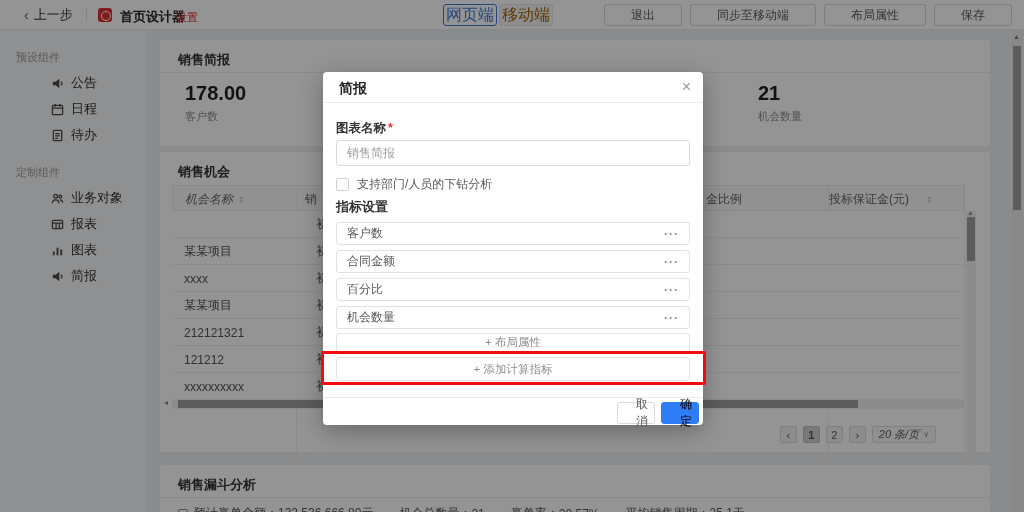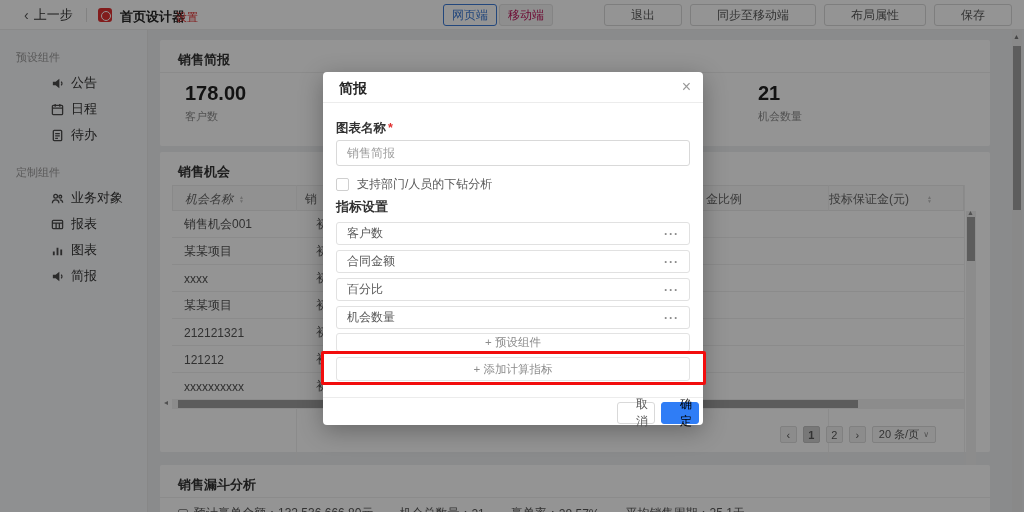--- a/index.html
+++ b/index.html
@@ -9,23 +9,23 @@
   
   .topbar { position:absolute; left:0; top:0; width:1024px; height:30px; background:#fff; border-bottom:1px solid #ededed; z-index:2; }
   .back-btn { position:absolute; left:24px; top:0; height:30px; display:flex; align-items:center; gap:5px; font-size:13px; color:#333; cursor:pointer; }
   .back-chevron { font-size:14px; color:#555; }
   .tb-divider { position:absolute; left:86px; top:8px; width:1px; height:14px; background:#e0e0e0; }
   .app-logo { position:absolute; left:98px; top:8px; width:14px; height:14px; background:#e03131; border-radius:3px; }
   .app-logo::after { content:""; position:absolute; left:3px; top:3px; width:8px; height:8px; border:1.5px solid #fff; border-radius:50%; }
   .app-title { position:absolute; left:120px; top:8px; font-size:13px; font-weight:bold; color:#262626; }
   .settings-link { position:absolute; left:176px; top:10px; font-size:11px; color:#e03131; cursor:pointer; }
   .view-toggle { position:absolute; left:443px; top:4px; display:flex; gap:2px; }
-  .view-btn { width:54px; height:22px; font-size:12px; display:flex; align-items:center; justify-content:center; border-radius:3px; cursor:pointer; }
+  .view-btn { width:54px; height:22px; font-size:16px; display:flex; align-items:center; justify-content:center; border-radius:3px; cursor:pointer; }
   .view-btn.active { background:#fff; border:1px solid #3d7bd6; color:#3d7bd6; }
-  .view-btn.inactive { background:#f5f5f5; border:1px solid #e3e3e3; color:#be185d; }
+  .view-btn.inactive { background:#f5f5f5; border:1px solid #e3e3e3; color:#a16207; }
   .tb-actions { position:absolute; right:12px; top:4px; display:flex; gap:8px; }
   .tb-btn { height:22px; padding:0 26px; font-size:12px; color:#595959; background:#fff; border:1px solid #d9d9d9; border-radius:3px; display:flex; align-items:center; cursor:pointer; white-space:nowrap; }
 
   
   .sidebar { position:absolute; left:0; top:30px; width:148px; height:482px; background:#f7f8fa; border-right:1px solid #e8e8e8; z-index:2;padding-left:36px; }
   .side-section { position:absolute; left:16px; font-size:11px; color:#9a9a9a; }
   .side-item { position:absolute; left:0; width:148px; height:26px; display:flex; align-items:center; cursor:pointer;margin-left:29px; }
   .side-item .ico { position:absolute; left:21px; width:14px; height:14px; display:flex; align-items:center; justify-content:center; }
   .side-item .lbl { position:absolute; left:42px; font-size:13px; color:#333; }
   .ico svg { width:13px; height:13px; stroke:#4a4a4a; fill:none; stroke-width:1.4; }
@@ -55,21 +55,21 @@
   .vscroll .thumb { position:absolute; left:1px; top:6px; width:8px; height:44px; background:#9f9f9f; }
   .vscroll .arr { position:absolute; left:1px; font-size:7px; color:#8c8c8c; }
   .page-scroll { position:absolute; right:2px; top:30px; width:10px; height:482px; background:#ececec; z-index:3; }
   .page-scroll .thumb { position:absolute; left:1px; top:16px; width:8px; height:164px; background:#a0a0a0; }
   .page-scroll .arr { position:absolute; left:1px; top:3px; font-size:7px; color:#777; }
 
   
   .pager { position:absolute; right:54px; top:274px; display:flex; align-items:center; gap:6px; }
   .pg { width:17px; height:17px; border:1px solid #dcdcdc; background:#f2f2f2; border-radius:2px; display:flex; align-items:center; justify-content:center; font-size:11px; color:#595959; cursor:pointer; }
   .pg.active { background:#cfcfcf; border-color:#c2c2c2; font-weight:bold; }
-  .page-size { height:17px; padding:0 6px; border:1px solid #dcdcdc; border-radius:2px; background:#f7f7f7; display:flex; align-items:center; gap:4px; font-size:11px; color:#595959; cursor:pointer; }
+  .page-size { height:17px; padding:0 6px; border:1px solid #dcdcdc; border-radius:2px; background:#f7f7f7; display:flex; align-items:center; gap:4px; font-size:11px; color:#595959; cursor:pointer;font-style:italic; }
 
   
   .funnel-line { position:absolute; left:18px; top:40px; display:flex; align-items:center; gap:26px; font-size:12px; color:#555; white-space:nowrap; }
   .funnel-item { display:flex; align-items:center; }
   .f-ico { width:10px; height:10px; border:1.5px solid #8c8c8c; border-radius:2px; margin-right:6px; }
 
   
   .overlay { position:absolute; inset:0; background:rgba(0,0,0,0.42); z-index:10; }
   .modal { position:absolute; left:323px; top:72px; width:380px; height:353px; background:#fff; border-radius:4px; box-shadow:0 6px 24px rgba(0,0,0,.3); z-index:20; }
   .modal-hdr { position:absolute; left:0; top:0; right:0; height:31px; border-bottom:1px solid #ececec; }
@@ -229,21 +229,20 @@
             <span>▼</span>
           </span>
       </div>
     </div>
 
     <div class="vline" style="left:136px;"></div>
     <div class="vline" style="left:668px;"></div>
     <div class="vline" style="left:804px;"></div>
 
     <div class="tr" style="top:59px;">
-      <div class="td" style="left:12px; width:118px;">销售机会001</div>
       <div class="td" style="left:144px; width:20px;">初</div>
     </div>
     <div class="tr" style="top:86px;">
       <div class="td" style="left:12px; width:118px;">某某项目</div>
       <div class="td" style="left:144px; width:20px;">初</div>
     </div>
     <div class="tr" style="top:113px;">
       <div class="td" style="left:12px; width:118px;">xxxx</div>
       <div class="td" style="left:144px; width:20px;">初</div>
     </div>
@@ -346,21 +345,21 @@
     </div>
     <div class="ind-row" style="top:206px;">
       <span class="ind-txt">百分比</span>
       <span class="ind-more">···</span>
     </div>
     <div class="ind-row" style="top:234px;">
       <span class="ind-txt">机会数量</span>
       <span class="ind-more">···</span>
     </div>
 
-    <div class="add-btn" style="top:261px; height:19px;">+ 预设组件</div>
+    <div class="add-btn" style="top:261px; height:19px;">+ 布局属性</div>
     <div class="add-btn" style="top:285px; height:24px;">+ 添加计算指标</div>
 
     <div class="modal-ftr-line"></div>
     <div class="m-btn btn-cancel">取消</div>
     <div class="m-btn btn-confirm">确定</div>
   </div>
 
   <div class="annotation"></div>
 
 </div>

